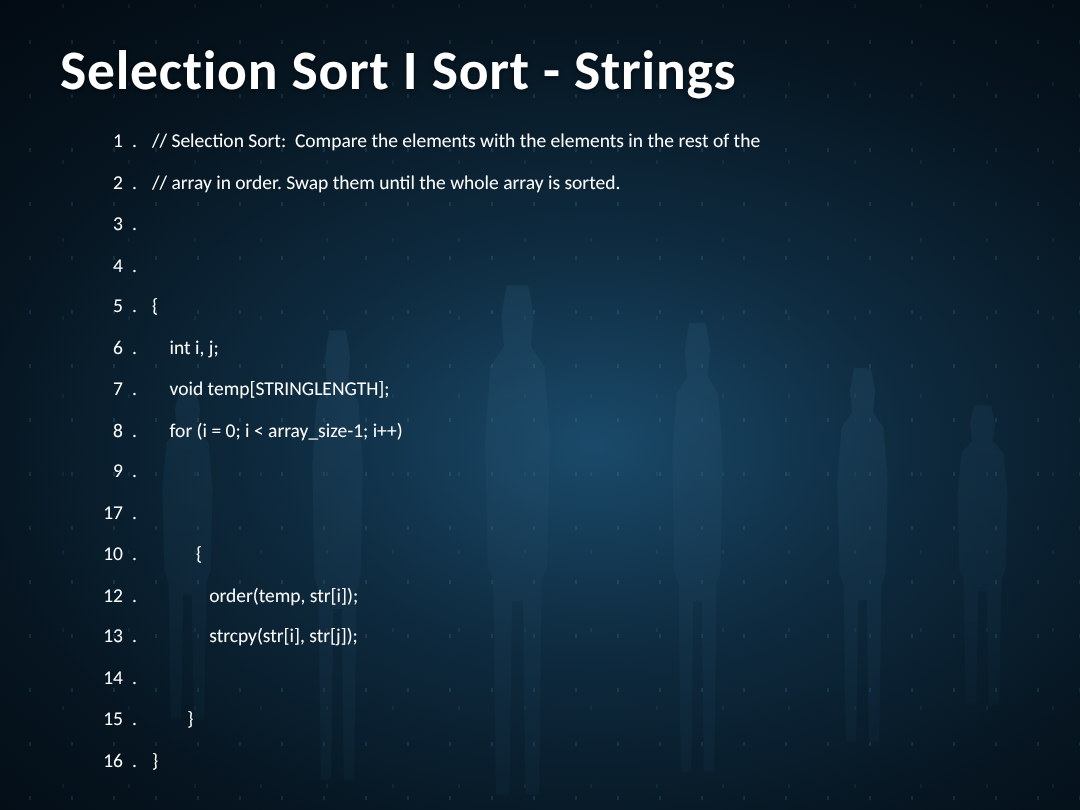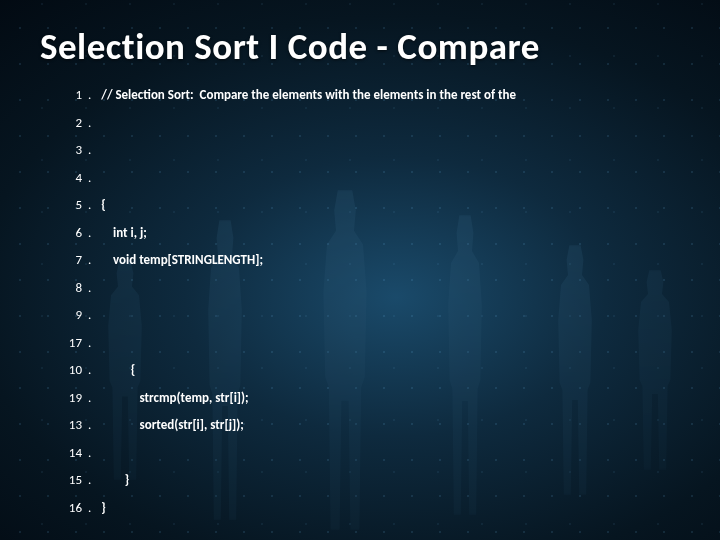--- a/index.html
+++ b/index.html
@@ -82,48 +82,49 @@
     min-width: 20px;
     text-align: right;
     margin-right: 6px;
     font-weight: 400;
   }
   .dot {
     margin-right: 10px;
   }
   .txt {
     white-space: pre;
-    font-weight: 700;
+    font-weight: 400;
   }
 </style>
 </head>
 <body>
 
 <div class="slide">
   <div class="dots"></div>
   <div class="figures">
     <div class="figure" style="left:90px; height:220px; bottom:60px; opacity:.8"></div>
     <div class="figure" style="left:190px; height:300px; bottom:20px;"></div>
     <div class="figure" style="left:300px; height:340px; bottom:10px; width:90px;"></div>
     <div class="figure" style="left:430px; height:300px; bottom:25px;"></div>
     <div class="figure" style="left:540px; height:250px; bottom:45px;"></div>
     <div class="figure" style="left:620px; height:200px; bottom:70px; opacity:.7"></div>
   </div>
 
-  <div class="title">Selection Sort I Code - Compare</div>
+  <div class="title">Selection Sort I Sort - Strings</div>
 
   <div class="code">
       <div class="line">
         <span class="ln">1</span>
         <span class="dot">.</span>
         <span class="txt">// Selection Sort:  Compare the elements with the elements in the rest of the</span>
       </div>
       <div class="line">
         <span class="ln">2</span>
         <span class="dot">.</span>
+        <span class="txt">// array in order. Swap them until the whole array is sorted.</span>
       </div>
       <div class="line">
         <span class="ln">3</span>
         <span class="dot">.</span>
         <span class="txt"></span>
       </div>
       <div class="line">
         <span class="ln">4</span>
         <span class="dot">.</span>
       </div>
@@ -138,43 +139,44 @@
         <span class="txt">    int i, j;</span>
       </div>
       <div class="line">
         <span class="ln">7</span>
         <span class="dot">.</span>
         <span class="txt">    void temp[STRINGLENGTH];</span>
       </div>
       <div class="line">
         <span class="ln">8</span>
         <span class="dot">.</span>
+        <span class="txt">    for (i = 0; i &lt; array_size-1; i++)</span>
       </div>
       <div class="line">
         <span class="ln">9</span>
         <span class="dot">.</span>
       </div>
       <div class="line">
         <span class="ln">17</span>
         <span class="dot">.</span>
       </div>
       <div class="line">
         <span class="ln">10</span>
         <span class="dot">.</span>
         <span class="txt">          {</span>
       </div>
       <div class="line">
-        <span class="ln">19</span>
+        <span class="ln">12</span>
         <span class="dot">.</span>
-        <span class="txt">             strcmp(temp, str[i]);</span>
+        <span class="txt">             order(temp, str[i]);</span>
       </div>
       <div class="line">
         <span class="ln">13</span>
         <span class="dot">.</span>
-        <span class="txt">             sorted(str[i], str[j]);</span>
+        <span class="txt">             strcpy(str[i], str[j]);</span>
       </div>
       <div class="line">
         <span class="ln">14</span>
         <span class="dot">.</span>
       </div>
       <div class="line">
         <span class="ln">15</span>
         <span class="dot">.</span>
         <span class="txt">        }</span>
       </div>

